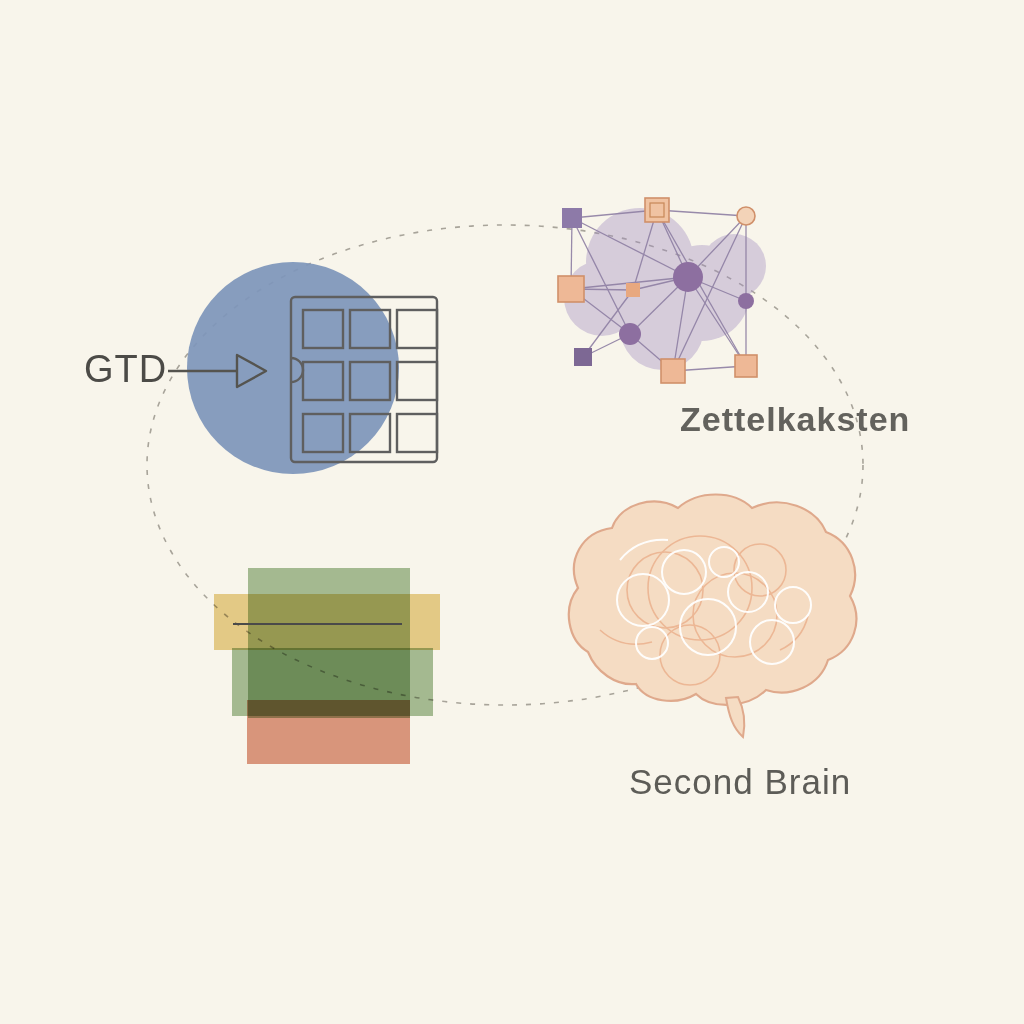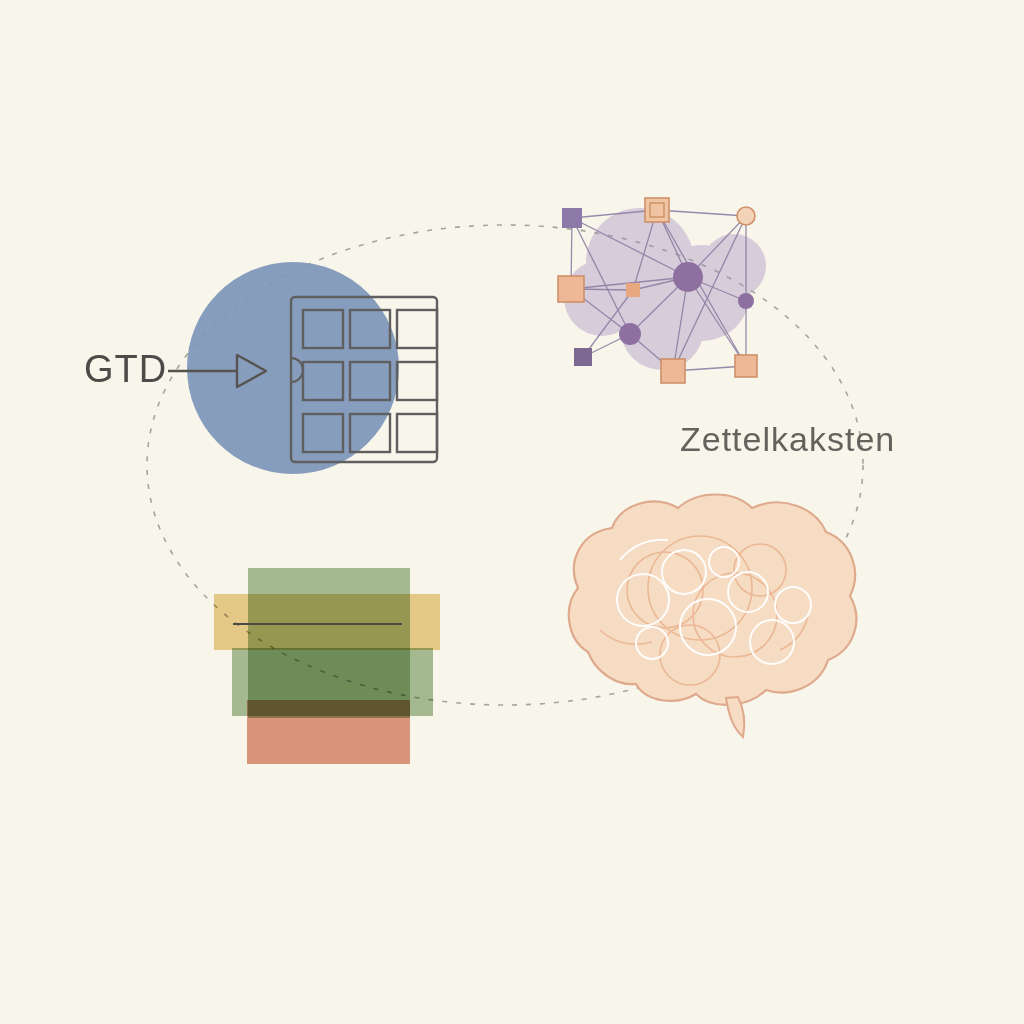--- a/index.html
+++ b/index.html
@@ -28,24 +28,25 @@
     user-select: none;
     white-space: nowrap;
   }
   .label-gtd {
     left: 84px; top: 348px;
     font-size: 38px;
     color: #4c4b47;
     letter-spacing: 1px;
   }
   .label-zettelkasten {
-    left: 680px; top: 420px;
+    left: 680px; top: 400px;
     font-size: 34px;
     color: #63625d;
     letter-spacing: 1px;
+    font-weight: bold;
   }
   .label-para {
     left: 277px; top: 778px;
     font-size: 37px;
     letter-spacing: 3px;
     color: #58575二;
     color: #585752;
   }
   .label-second-brain {
     left: 629px; top: 762px;
@@ -185,14 +186,15 @@
         <path d="M 620,560 q 18,-22 48,-20"></path>
       </g>
     </g>
   </svg>
 
   <div class="diagram-label label-gtd">GTD</div>
 
   <div class="diagram-label label-zettelkasten">Zettelkaksten</div>
 
 
+  <div class="diagram-label label-second-brain">Second Brain</div>
 
 </div>
 
 </body></html>

